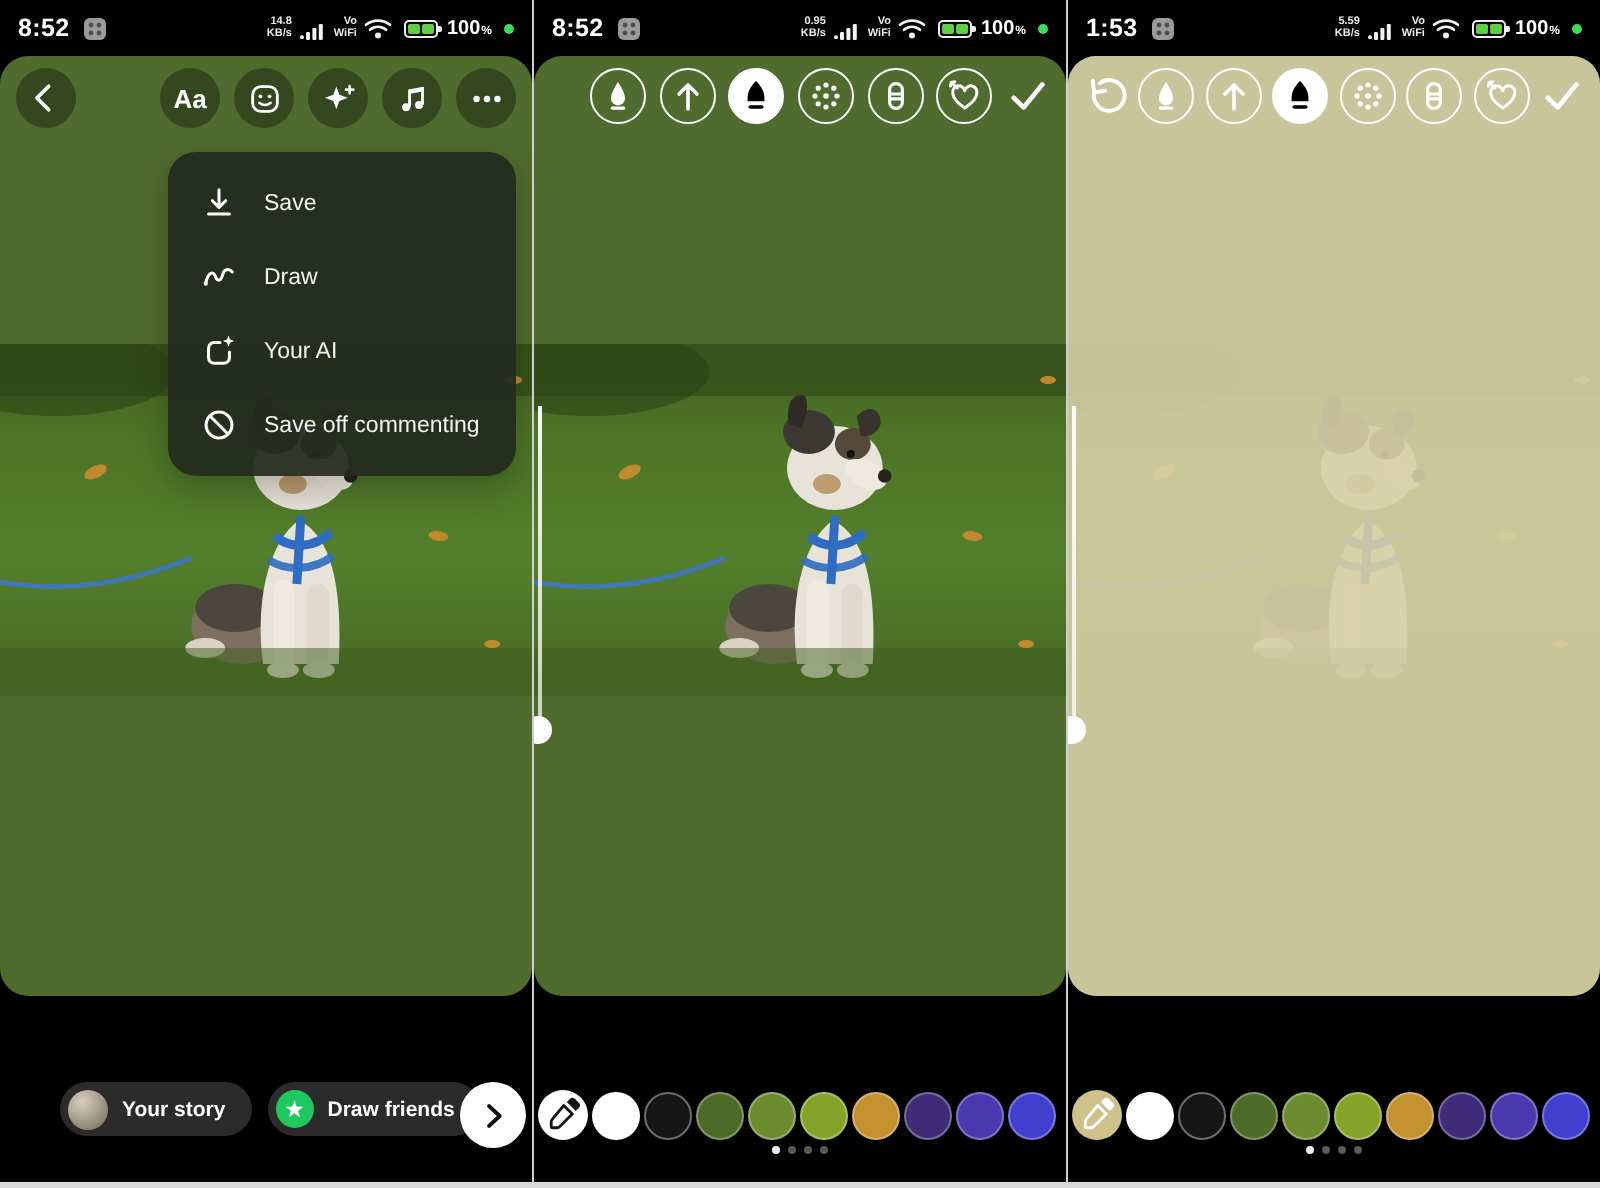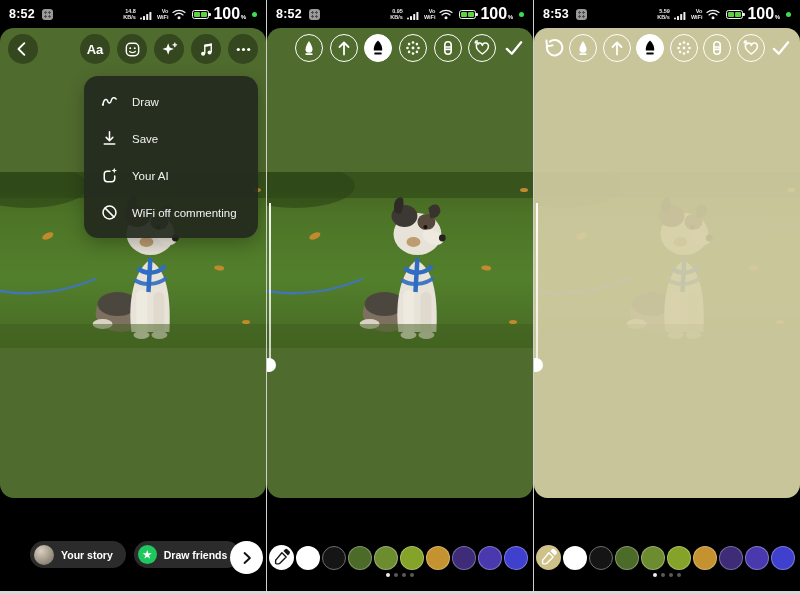--- a/index.html
+++ b/index.html
@@ -22,21 +22,21 @@
         radial-gradient(circle at 68% 68%, #4c4c4c 1px, transparent 1.4px), #9a9a9a; }
   .sb-right { margin-left:auto; display:flex; align-items:center; gap:4px; }
   .stack { display:flex; flex-direction:column; align-items:flex-end;
            font-size:5.5px; line-height:6px; font-weight:700; color:#eaeaea; }
   .bat { position:relative; width:17px; height:9px; border:1px solid #f1f1f1;
          border-radius:2.5px; display:flex; gap:1px; padding:1px; margin-left:2px; }
   .bat i { flex:1; background:var(--battery-green,#5ed143); border-radius:1px; }
   .bat::after { content:''; position:absolute; right:-3px; top:2px; width:2px; height:3.5px;
                 background:#f1f1f1; border-radius:0 1px 1px 0; }
   .pct { display:flex; align-items:baseline; font-weight:700; }
-  .pct .num { font-size:16px;text-align:center; }
+  .pct .num { font-size:10px;text-align:center; }
   .pct .sign { font-size:6px; margin-left:.5px; }
   .greendot { width:5px; height:5px; border-radius:50%; background:var(--indicator-green,#3ddc57); margin-left:2px; }
 
   
   .canvas { position:absolute; top:28px; left:0; right:0; height:470px;
             border-radius:14px; background:var(--canvas-green,#506b2e); overflow:hidden; }
   .photo { position:absolute; top:144px; left:0; width:100%; height:176px; z-index:1; }
   .fill-overlay { position:absolute; inset:0; background:var(--fill-overlay,#d6cfa6);
                   opacity:.9; z-index:2; }
 
@@ -273,46 +273,46 @@
                 <circle cx="10" cy="10" r="1.7" fill="#fff"></circle>
                 <circle cx="15.5" cy="10" r="1.7" fill="#fff"></circle>
             </svg>
           </div>
         </div>
       </div>
 
       <div class="menu">
         <div class="menu-item">
           <svg width="19" height="19" viewBox="0 0 20 20">
-            <path d="M3 13.5 C4 7.5 7 6.5 8 9.5 C9 12.5 11 12.5 12 8.5 C12.7 5.8 15 5.3 17 7.3" stroke="#fff" stroke-width="1.6" fill="none" stroke-linecap="round"></path>
-            <circle cx="3" cy="13.5" r="1.1" fill="#fff"></circle>
-          </svg>
-          <span>Draw</span>
-        </div>
-        <div class="menu-item">
-          <svg width="19" height="19" viewBox="0 0 20 20">
             <g stroke="#fff" stroke-width="1.6" fill="none" stroke-linecap="round" stroke-linejoin="round">
               <path d="M10 3 V12 M6.5 8.8 L10 12.3 L13.5 8.8 M4.5 15.8 H15.5"></path>
             </g>
           </svg>
           <span>Save</span>
+        </div>
+        <div class="menu-item">
+          <svg width="19" height="19" viewBox="0 0 20 20">
+            <path d="M3 13.5 C4 7.5 7 6.5 8 9.5 C9 12.5 11 12.5 12 8.5 C12.7 5.8 15 5.3 17 7.3" stroke="#fff" stroke-width="1.6" fill="none" stroke-linecap="round"></path>
+            <circle cx="3" cy="13.5" r="1.1" fill="#fff"></circle>
+          </svg>
+          <span>Draw</span>
         </div>
         <div class="menu-item">
           <svg width="19" height="19" viewBox="0 0 20 20">
             <path d="M15.5 10.5 V13.5 A3 3 0 0 1 12.5 16.5 H7.5 A3 3 0 0 1 4.5 13.5 V8.5 A3 3 0 0 1 7.5 5.5 H10.5" stroke="#fff" stroke-width="1.6" fill="none" stroke-linecap="round"></path>
             <path d="M15 1.8 L15.8 4 L18 4.8 L15.8 5.6 L15 7.8 L14.2 5.6 L12 4.8 L14.2 4 Z" fill="#fff"></path>
           </svg>
           <span>Your AI</span>
         </div>
         <div class="menu-item">
           <svg width="19" height="19" viewBox="0 0 20 20">
             <circle cx="10" cy="10" r="6.8" stroke="#fff" stroke-width="1.6" fill="none"></circle>
             <path d="M5.4 5.4 L14.6 14.6" stroke="#fff" stroke-width="1.6" stroke-linecap="round"></path>
           </svg>
-          <span>WiFi off commenting</span>
+          <span>Save off commenting</span>
         </div>
       </div>
     </div>
 
     <div class="share-footer">
       <div class="pill">
         <span class="avatar"></span>
         <span>Your story</span>
       </div>
       <div class="pill">
@@ -432,21 +432,21 @@
     <div class="dots">
         <span class="dot active"></span>
         <span class="dot"></span>
         <span class="dot"></span>
         <span class="dot"></span>
       </div>
   </div>
 
   <div class="panel p3">
     <div class="statusbar">
-      <span class="time">8:53</span>
+      <span class="time">1:53</span>
       <span class="app-chip"></span>
       <div class="sb-right">
         <div class="stack">
           <span>5.59</span>
             <span>KB/s</span>
         </div>
         <svg width="13" height="11">
           <g fill="#f1f1f1">
               <circle cx="1" cy="9.6" r="1"></circle>
               <rect x="3" y="7" width="2" height="4" rx=".6"></rect>

